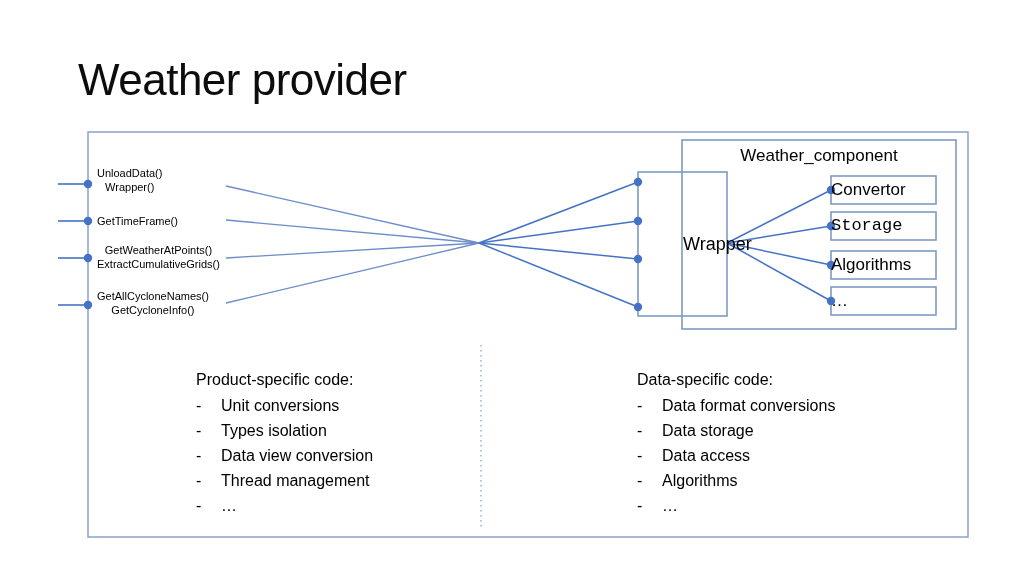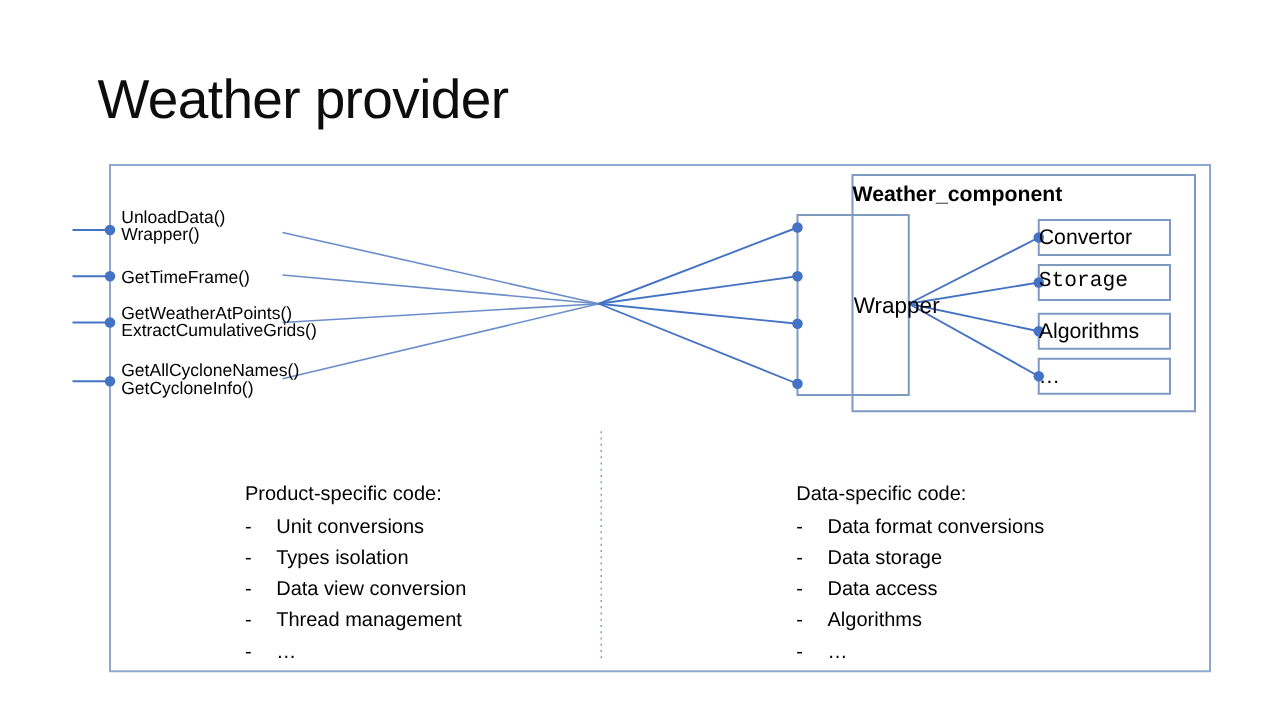--- a/index.html
+++ b/index.html
@@ -15,37 +15,37 @@
     position:absolute;left:78px;top:56px;
     font-size:44px;font-weight:400;letter-spacing:-0.5px;
     color:#0d0d0d;line-height:1.1;white-space:nowrap;
   }
 
   
   #draw{position:absolute;left:0;top:0;width:1024px;height:574px;}
 
   
   .api-label{
-    position:absolute;font-size:14px;line-height:14px;
-    color:#000;white-space:nowrap;
+    position:absolute;font-size:11px;line-height:14px;
+    color:#000;white-space:nowrap;text-align:center;
   }
   .box-label{
     position:absolute;font-size:17px;color:#000;
     white-space:nowrap;
   }
   .wrapper-label{
     position:absolute;font-size:18px;color:#000;white-space:nowrap;margin-left:37px;
   }
   .component-title{
     position:absolute;font-size:17px;color:#000;white-space:nowrap;
   }
 
   
   .col{position:absolute;font-size:16px;color:#000;line-height:25px;}
-  .col .col-head{white-space:nowrap;margin-bottom:1px;margin-top:16px;}
+  .col .col-head{white-space:nowrap;margin-bottom:1px;}
   .col .bullet{display:flex;white-space:nowrap;}
   .col .bullet .dash{width:25px;flex:0 0 25px;}
   .col .bullet .txt{white-space:nowrap;}
 </style>
 </head>
 <body>
 
 <div id="stage">
 
   <div class="slide-title">Weather provider</div>
@@ -127,21 +127,21 @@
     <div>GetCycloneInfo()</div>
   </div>
 
   <div class="api-label" style="left:97px;top:243px;">
     <div>GetWeatherAtPoints()</div>
     <div>ExtractCumulativeGrids()</div>
   </div>
 
   <div class="wrapper-label" style="left:646px;top:234px;">Wrapper</div>
 
-  <div class="component-title" style="left:682px;top:146px;width:274px;font-weight:bold;">Weather_component</div>
+  <div class="component-title" style="left:682px;top:146px;width:274px;text-align:center;">Weather_component</div>
 
   <div class="box-label" style="left:831px;top:180px;width:105px;">Convertor</div>
   <div class="box-label" style="left:831px;top:216px;width:105px;font-family:Liberation Mono, monospace;">Storage</div>
   <div class="box-label" style="left:831px;top:255px;width:105px;">Algorithms</div>
   <div class="box-label" style="left:831px;top:291px;width:105px;">…</div>
 
   <div class="col" style="left:196px;top:367px;">
     <div class="col-head">Product-specific code:</div>
     <div class="bullet">
       <span class="dash">-</span>

